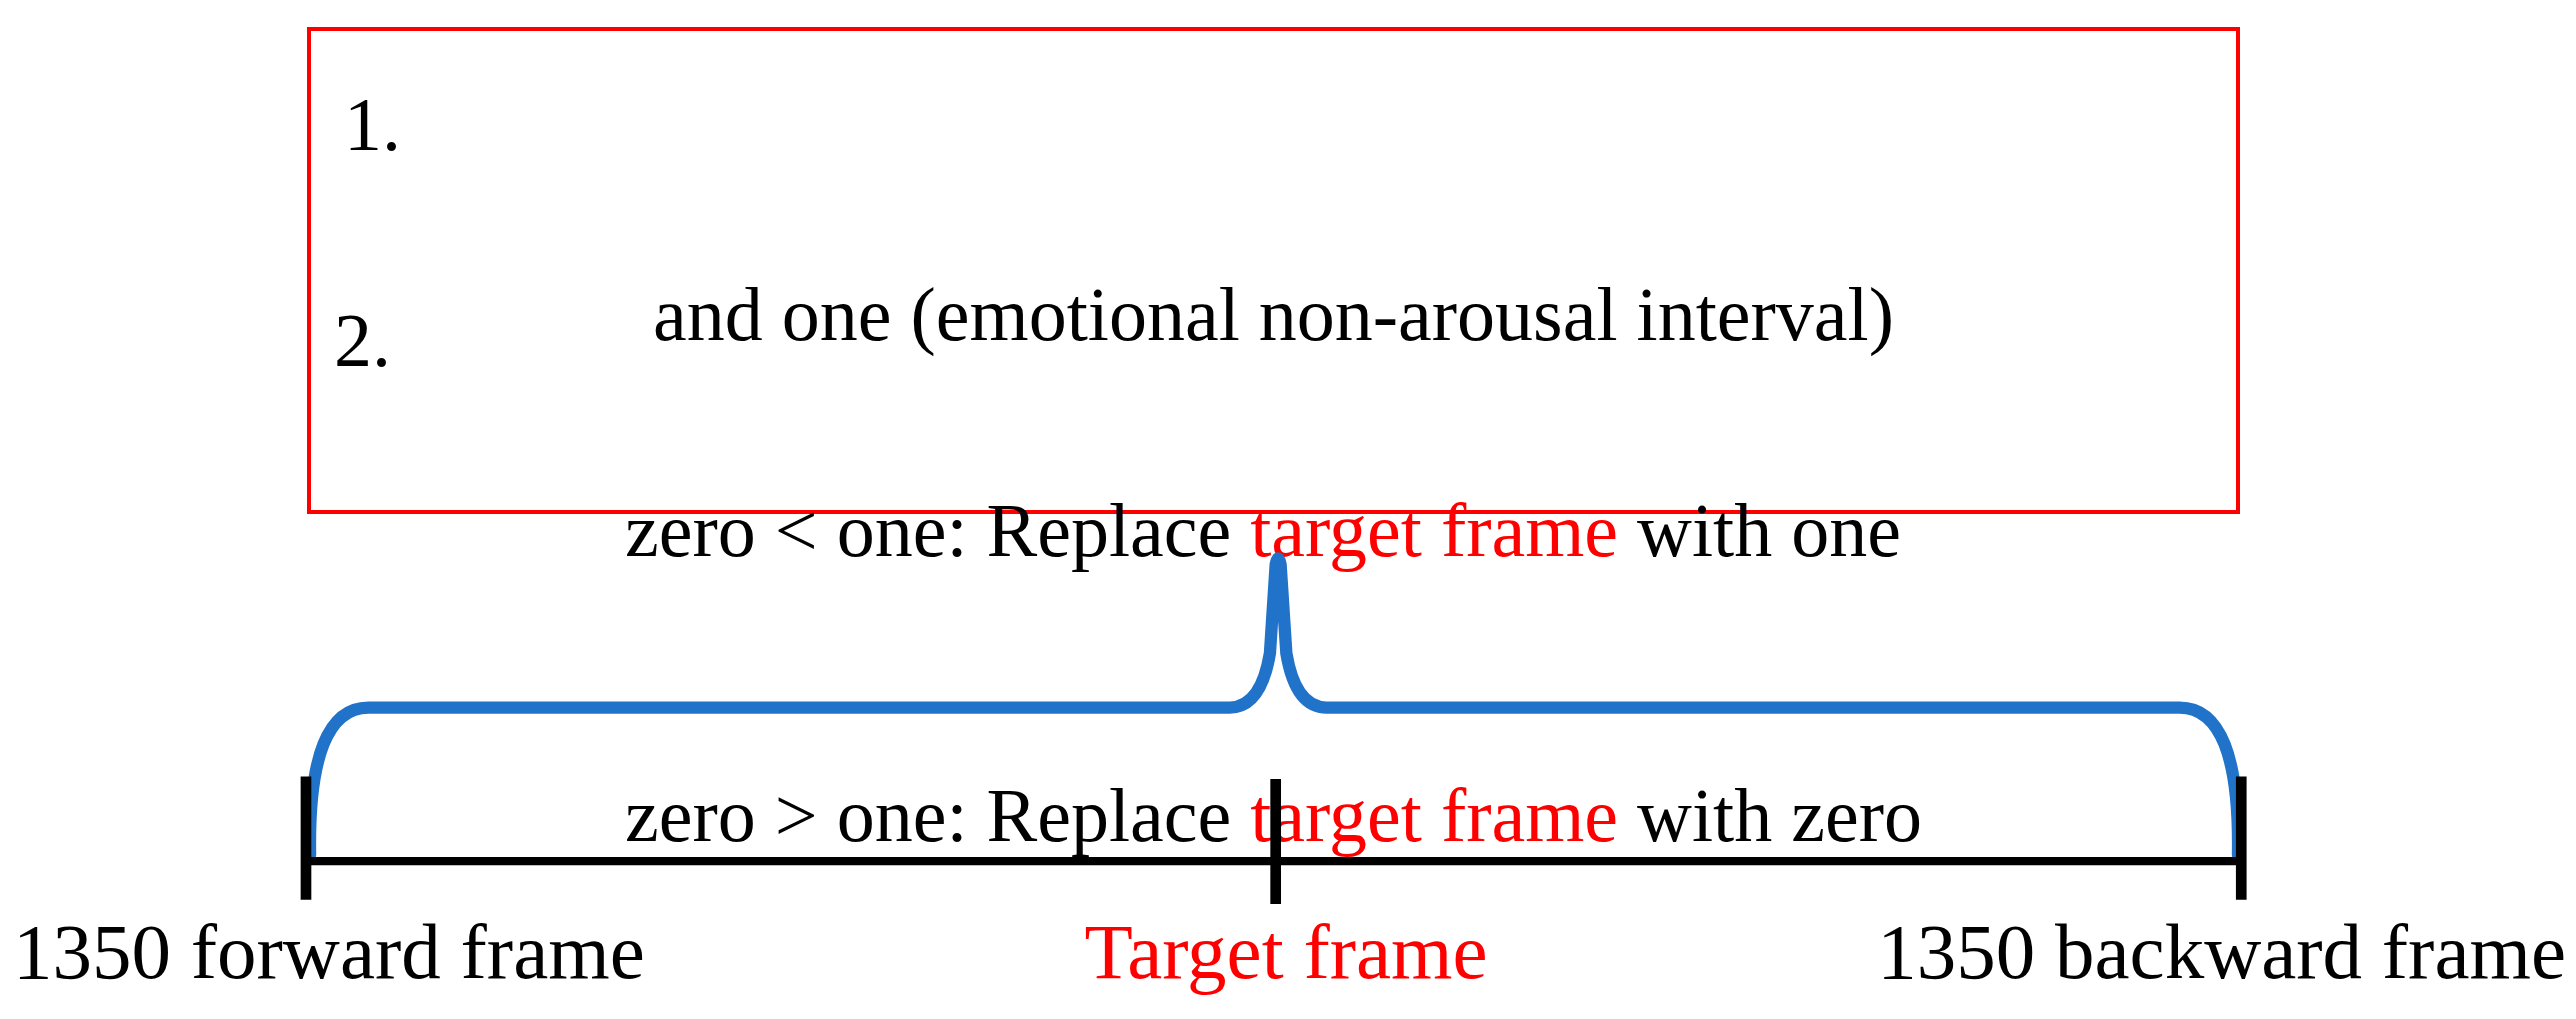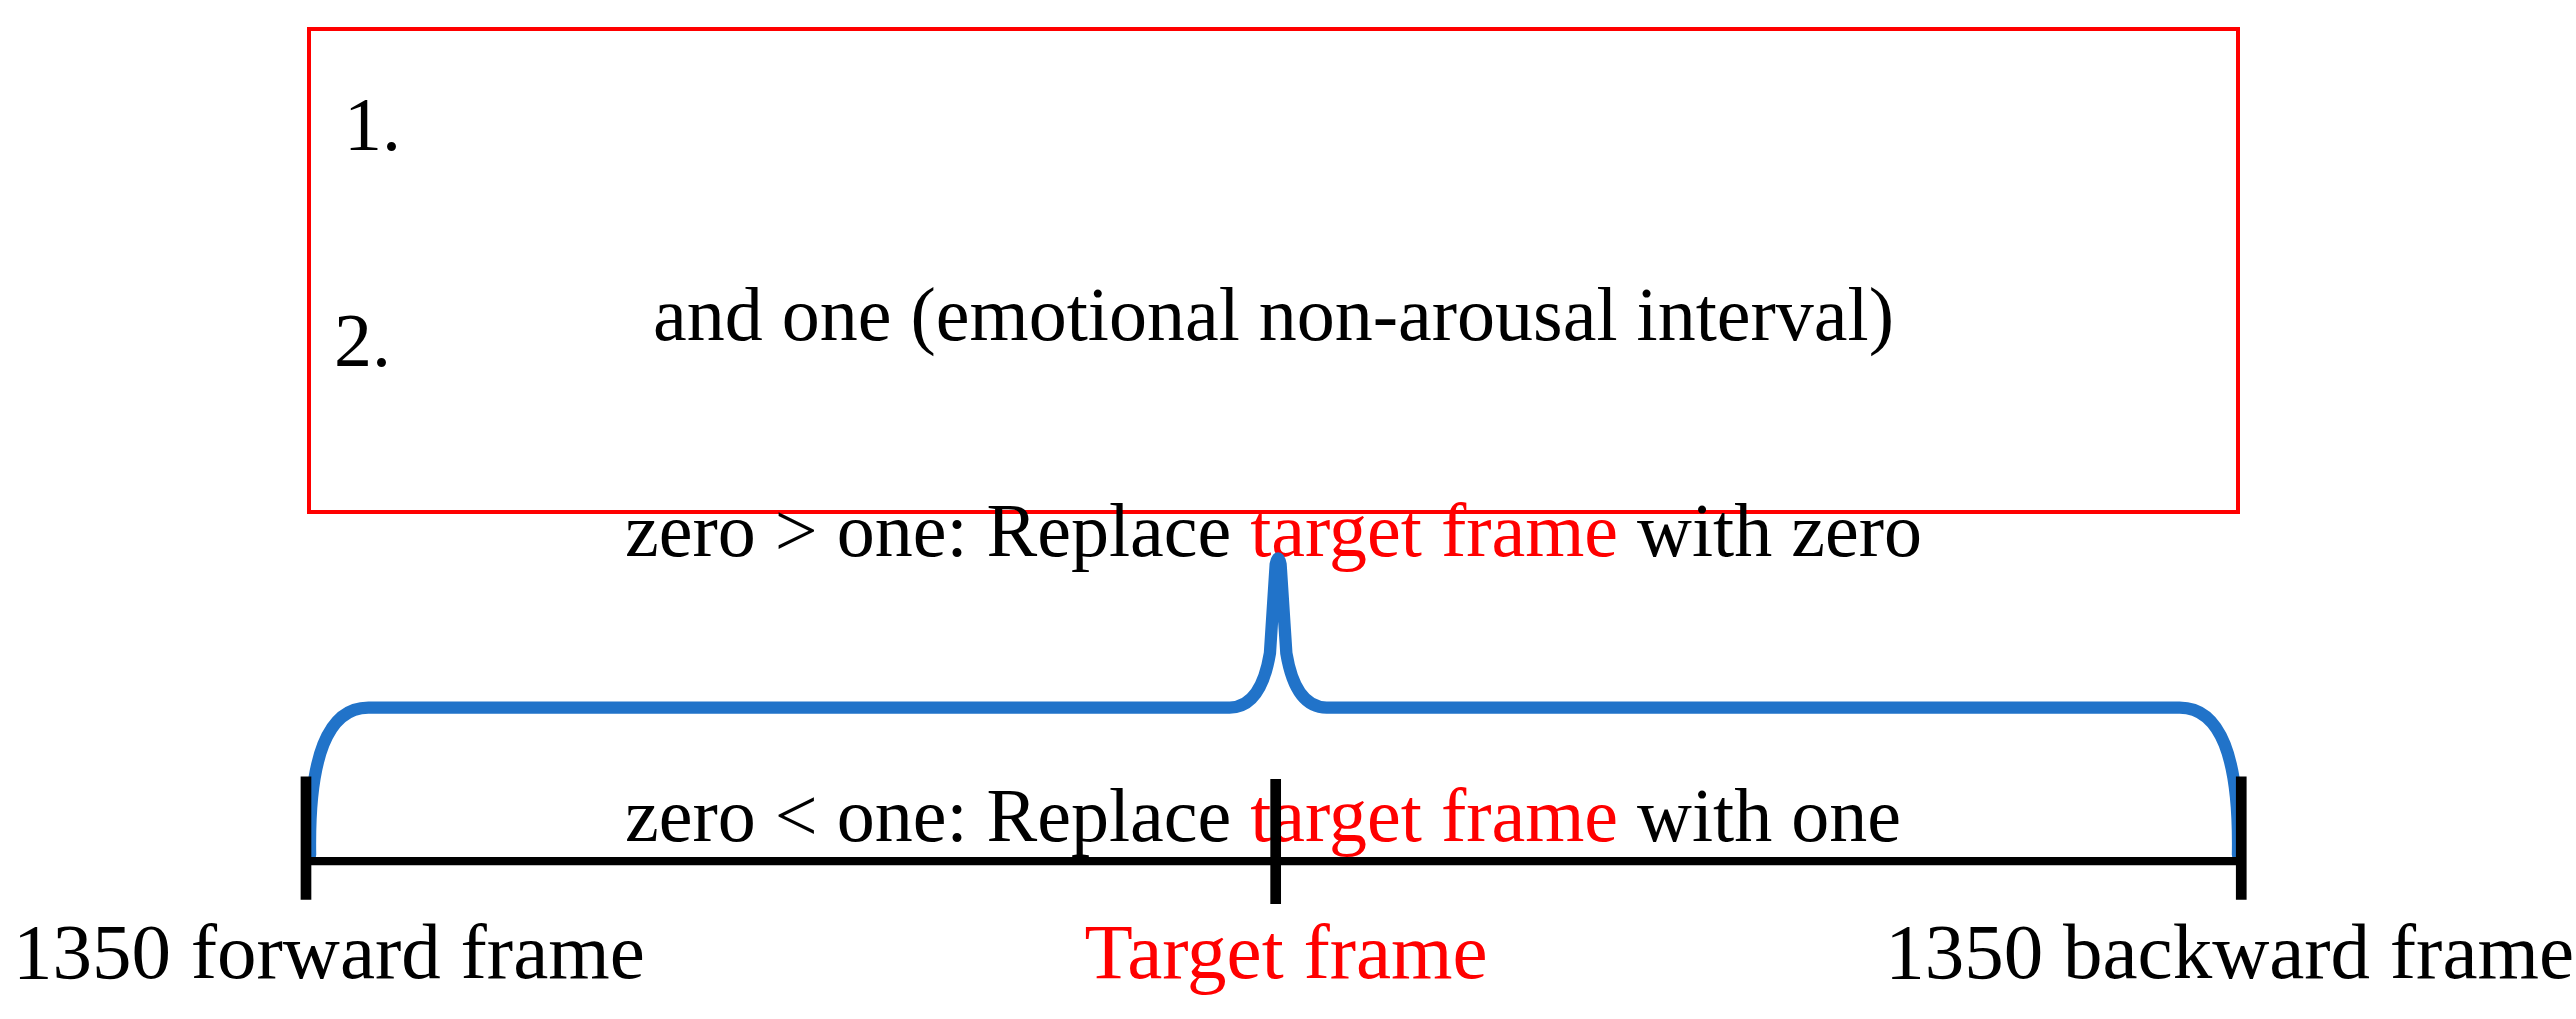--- a/index.html
+++ b/index.html
@@ -63,41 +63,41 @@
   
   .frame-label {
     position: absolute;
     top: 912px;
     font-size: 79px;
     line-height: 1;
     white-space: pre;
   }
   .label-forward  { left: 13px; text-align: center; }
   .label-target   { left: 1286px; transform: translateX(-50%); color: #ff0000; }
-  .label-backward { right: 2px; }
+  .label-backward { right: 10px; }
 </style>
 </head>
 <body>
 
 <div>
 
   <div class="instruction-box">
 
     <div class="box-item item-1">
       <span class="item-number">1.</span>
       <div class="item-lines">
         <div>and one (emotional non-arousal interval)</div>
       </div>
     </div>
 
     <div class="box-item item-2">
       <span class="item-number">2.</span>
       <div class="item-lines">
+        <div><span>zero &lt; one: Replace </span><span class="hl-red">target frame</span><span> with one</span></div>
         <div><span>zero &gt; one: Replace </span><span class="hl-red">target frame</span><span> with zero</span></div>
-        <div><span>zero &lt; one: Replace </span><span class="hl-red">target frame</span><span> with one</span></div>
       </div>
     </div>
 
   </div>
 
   <svg class="timeline-svg" viewBox="0 0 3134 1240">
 
     <path d="M 377 1040
              Q 374 861 448 861
              L 1496 861

